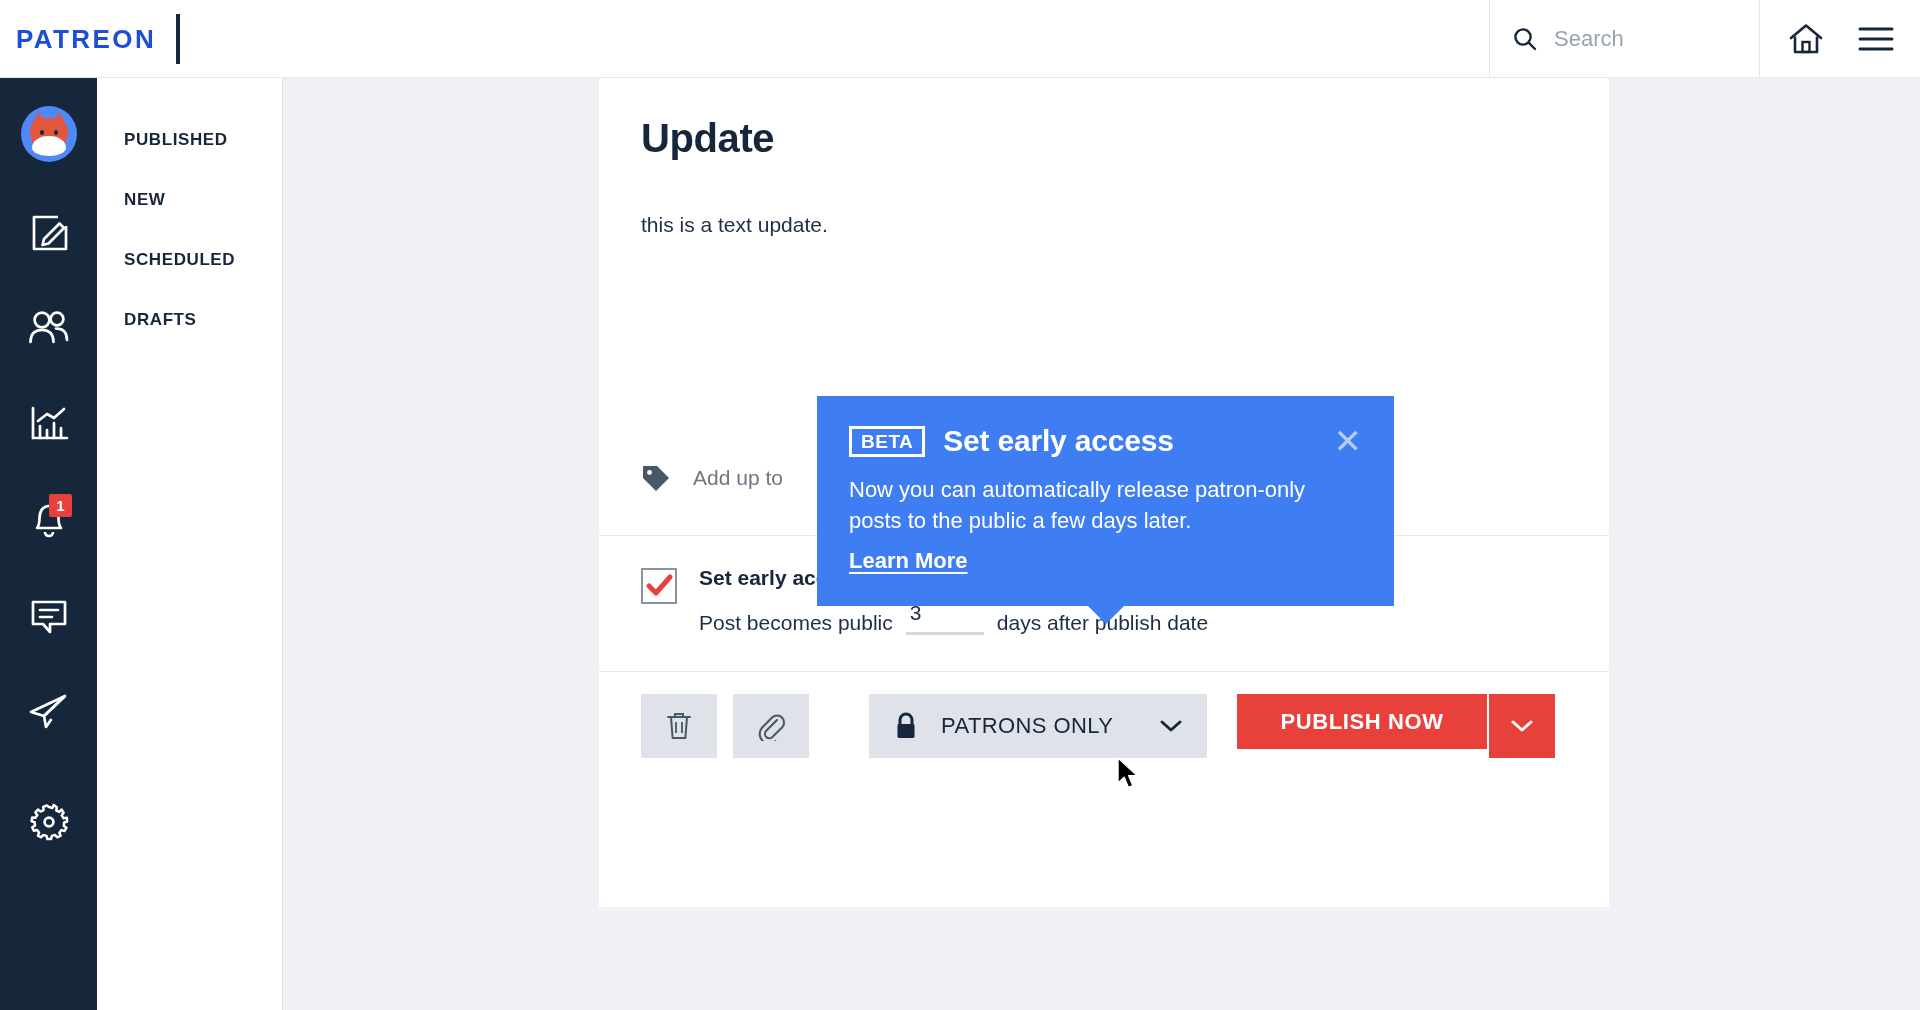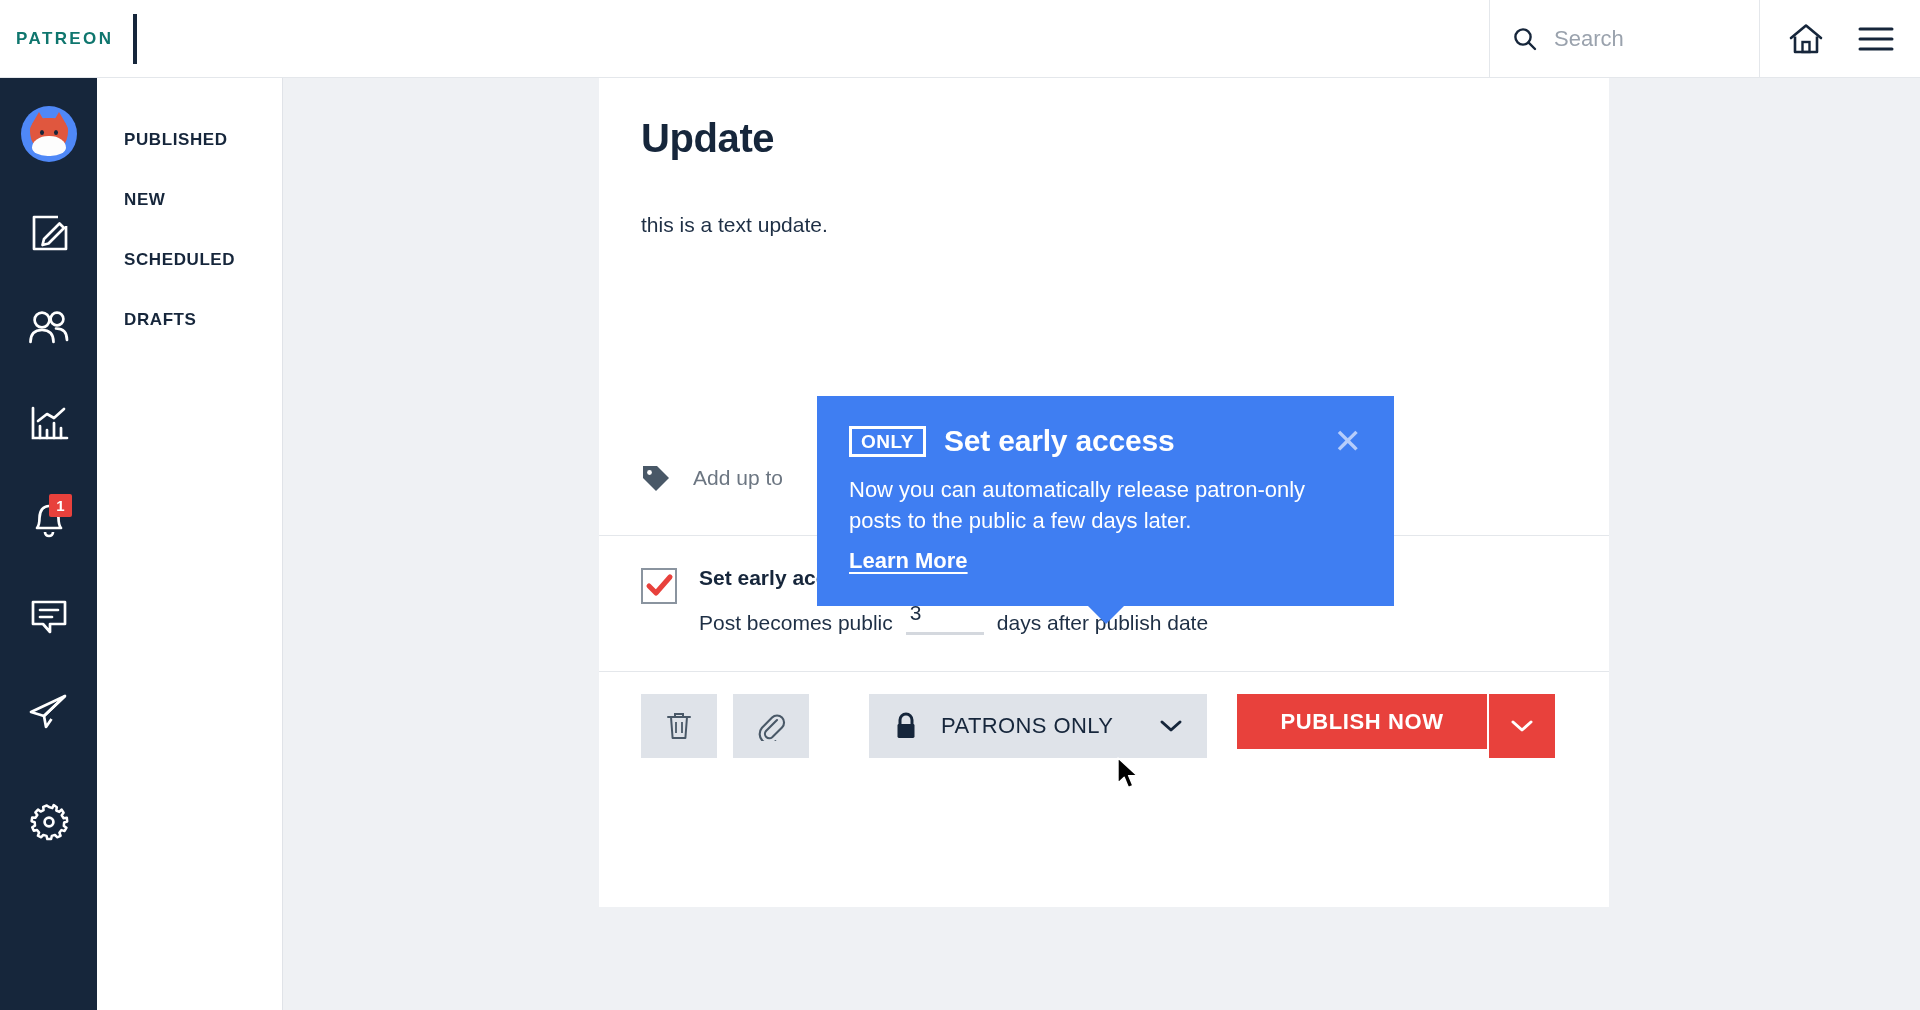--- a/index.html
+++ b/index.html
@@ -13,22 +13,22 @@
 
   
   .topbar {
     position: absolute; top: 0; left: 0; width: 1920px; height: 78px;
     background: #ffffff;
     border-bottom: 1px solid #e4e7eb;
     display: flex; align-items: center;
   }
   .brand-wrap { display: flex; align-items: center; padding-left: 16px; }
   .brand-logo {
-    font-size: 17px; font-weight: bold; letter-spacing: 2.4px;
-    color: #0f766e; line-height: 1;
+    font-size: 26px; font-weight: bold; letter-spacing: 2.4px;
+    color: #1d4ed8; line-height: 1;
   }
   .brand-bar {
     width: 4px; height: 50px; background: #16263b; margin-left: 20px;
   }
   .topbar-spacer { flex: 1; }
   .search-box {
     width: 270px; height: 77px;
     border-left: 1px solid #e4e7eb;
     display: flex; align-items: center; gap: 16px; padding: 0 22px;
   }
@@ -366,21 +366,21 @@
             </svg>
           </div>
         </div>
       </div>
 
     </div>
   </div>
 
   <div class="tooltip">
     <div class="tt-head">
-      <span class="tt-beta">ONLY</span>
+      <span class="tt-beta">BETA</span>
       <span class="tt-title">Set early access</span>
       <span class="tt-close">✕</span>
     </div>
     <div class="tt-body">Now you can automatically release patron-only posts to the public a few days later.</div>
     <a class="tt-link" href="#">Learn More</a>
     <div class="tt-arrow"></div>
   </div>
 
   <svg class="cursor" width="26" height="36" viewBox="0 0 26 36">
     <path d="M2 1 L2 26 L8.2 20.2 L12.4 30.4 L16.8 28.6 L12.6 18.6 L21 18.4 Z" fill="#000000" stroke="#ffffff" stroke-width="1.4" stroke-linejoin="round"></path>

